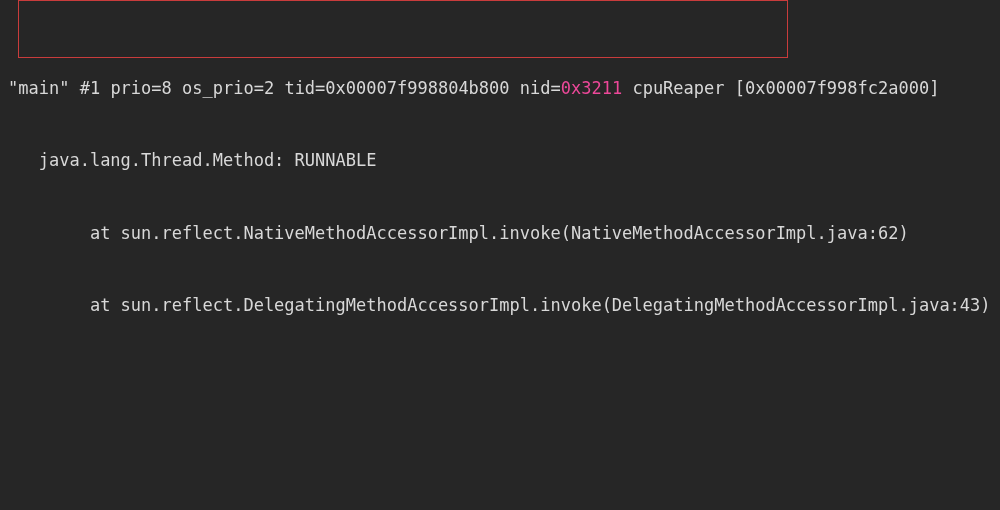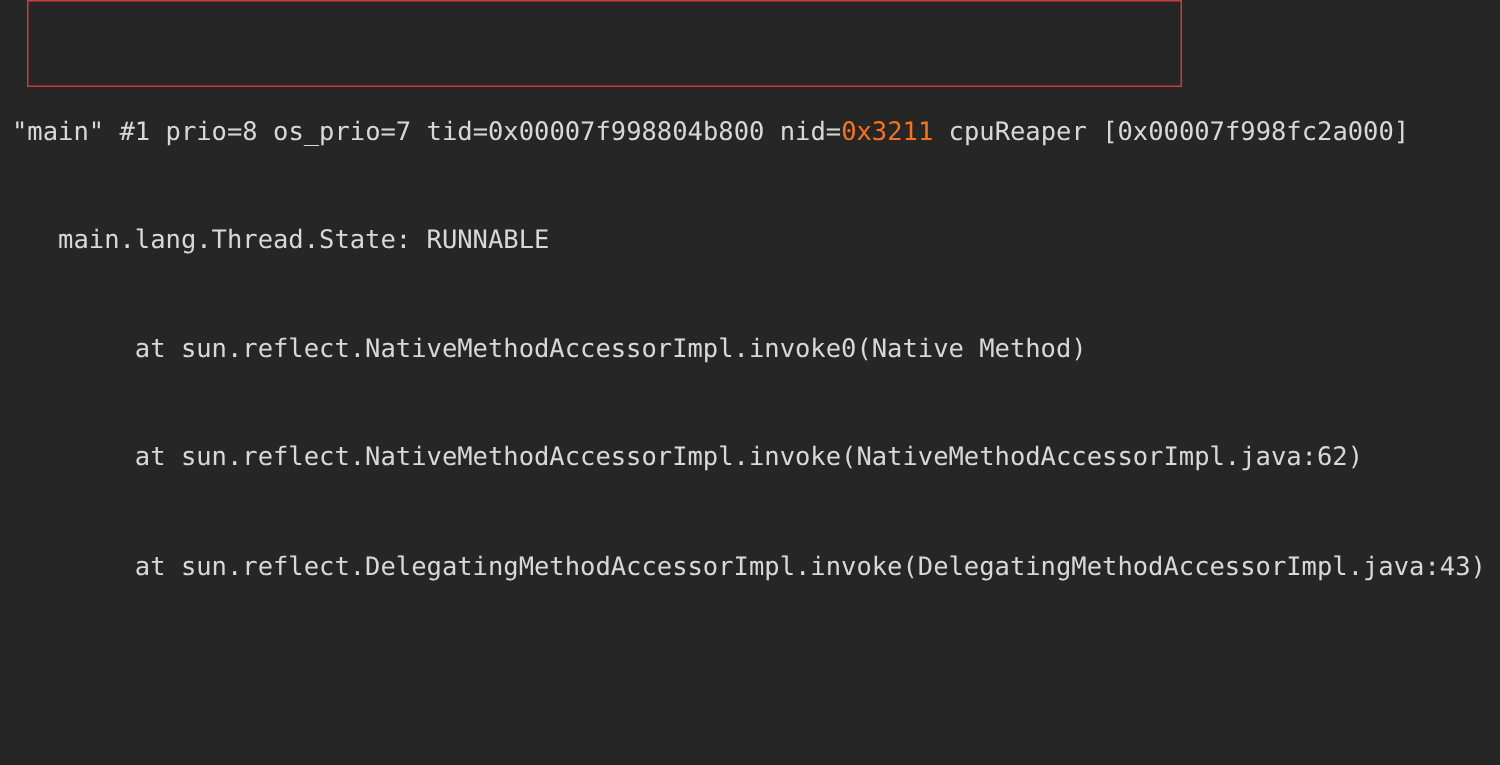--- a/index.html
+++ b/index.html
@@ -14,41 +14,40 @@
     line-height: 24.2px;
     overflow: hidden;
   }
   .term {
     position: relative;
     padding: 3px 8px 8px 8px;
     white-space: pre-wrap;
     word-break: break-all;
   }
   .nid {
-    color: #f97316;
+    color: #ec4899;
   }
   .highlight-box {
     position: absolute;
     border: 1.5px solid #c93c3c;
     left: 18px;
     top: 0px;
     width: 768px;
     height: 56px;
     pointer-events: none;
   }
   .line { display: block; }
 </style>
 </head>
 <body>
 
 <div class="term">
   <div class="highlight-box"></div>
-  <span class="line"><span>"main"</span><span> #1 </span><span>prio=8 </span><span>os_prio=7 </span><span>tid=0x00007f998804b800 </span><span>nid=</span><span class="nid">0x3211</span><span> cpuReaper [0x00007f998fc2a000]</span></span>
-  <span class="line">   main.lang.Thread.State: RUNNABLE</span>
-  <span class="line">        at sun.reflect.NativeMethodAccessorImpl.invoke0(Native Method)</span>
+  <span class="line"><span>"main"</span><span> #1 </span><span>prio=8 </span><span>os_prio=2 </span><span>tid=0x00007f998804b800 </span><span>nid=</span><span class="nid">0x3211</span><span> cpuReaper [0x00007f998fc2a000]</span></span>
+  <span class="line">   java.lang.Thread.Method: RUNNABLE</span>
   <span class="line">        at sun.reflect.NativeMethodAccessorImpl.invoke(NativeMethodAccessorImpl.java:62)</span>
   <span class="line">        at sun.reflect.DelegatingMethodAccessorImpl.invoke(DelegatingMethodAccessorImpl.java:43)</span>
   
   
   
   
   
   
   
   

